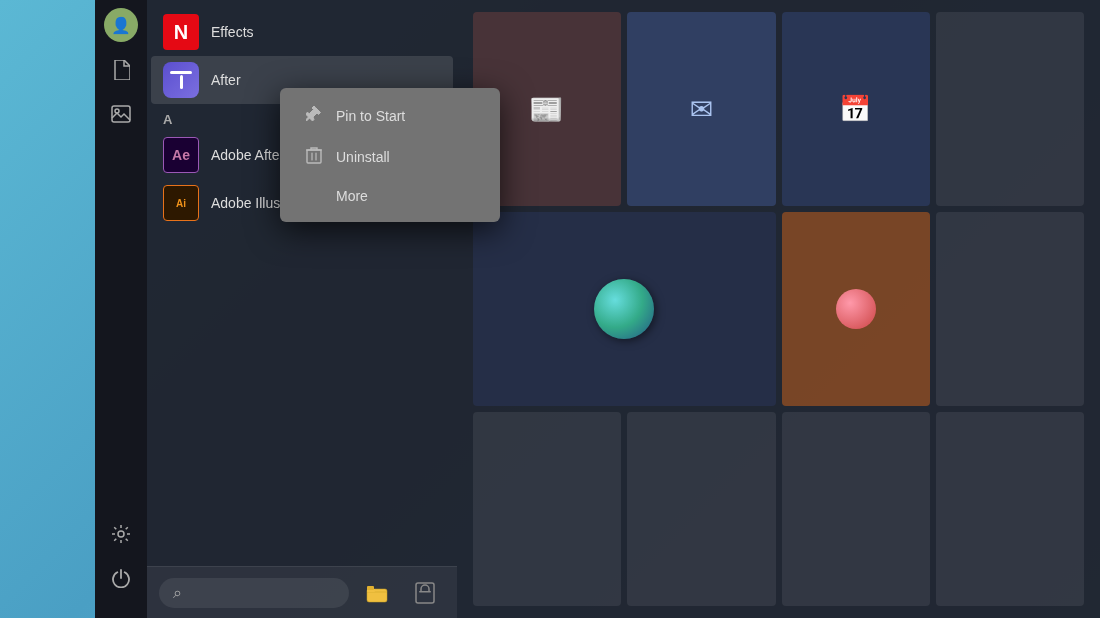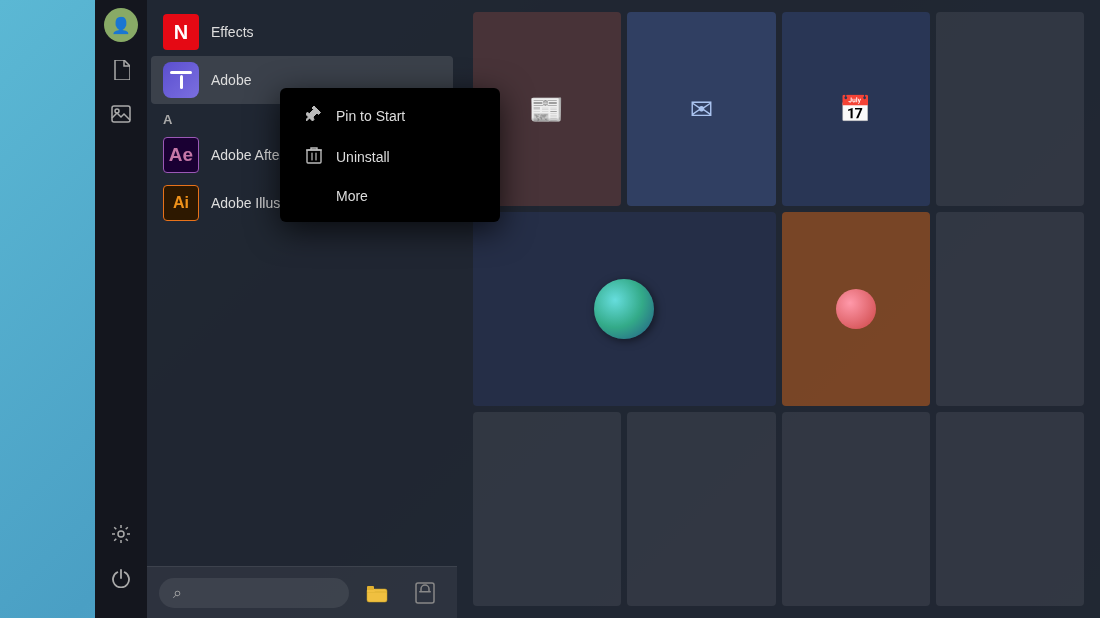--- a/index.html
+++ b/index.html
@@ -128,36 +128,36 @@
     .app-icon-ae {
       width: 36px;
       height: 36px;
       border-radius: 4px;
       background: #1a0033;
       border: 1.5px solid #9b59b6;
       display: flex;
       align-items: center;
       justify-content: center;
       color: #c678a8;
-      font-size: 19px;
+      font-size: 14px;
       font-weight: bold;
       flex-shrink: 0;
     }
 
     .app-icon-ai {
       width: 36px;
       height: 36px;
       border-radius: 4px;
       background: #2d1800;
       border: 1.5px solid #e8721a;
       display: flex;
       align-items: center;
       justify-content: center;
       color: #f0921a;
-      font-size: 16px;
+      font-size: 10px;
       font-weight: bold;
       flex-shrink: 0;
     }
 
     
     .search-bar {
       height: 52px;
       background: rgba(255,255,255,0.06);
       display: flex;
       align-items: center;
@@ -257,21 +257,21 @@
       border-radius: 50%;
       background: radial-gradient(circle at 35% 35%, #f9a, #c44);
     }
 
     
     .context-menu {
       position: absolute;
       left: 280px;
       top: 88px;
       width: 220px;
-      background: #000000;
+      background: #737373;
       border-radius: 6px;
       padding: 8px 0;
       box-shadow: 0 8px 32px rgba(0,0,0,0.7);
       z-index: 100;
     }
 
     .context-item {
       display: flex;
       align-items: center;
       padding: 10px 20px;
@@ -368,21 +368,21 @@
         <span>Effects</span>
       </div>
 
       <div class="app-item highlighted">
         <div class="app-icon-teams">
           <div class="teams-icon-inner">
             <div class="teams-crossbar"></div>
             <div class="teams-stem"></div>
           </div>
         </div>
-        <span>Adobe</span>
+        <span>After</span>
       </div>
 
       <div class="section-letter">A</div>
 
       <div class="app-item">
         <div class="app-icon-ae">Ae</div>
         <span>Adobe  After Effects</span>
       </div>
 
       <div class="app-item">

